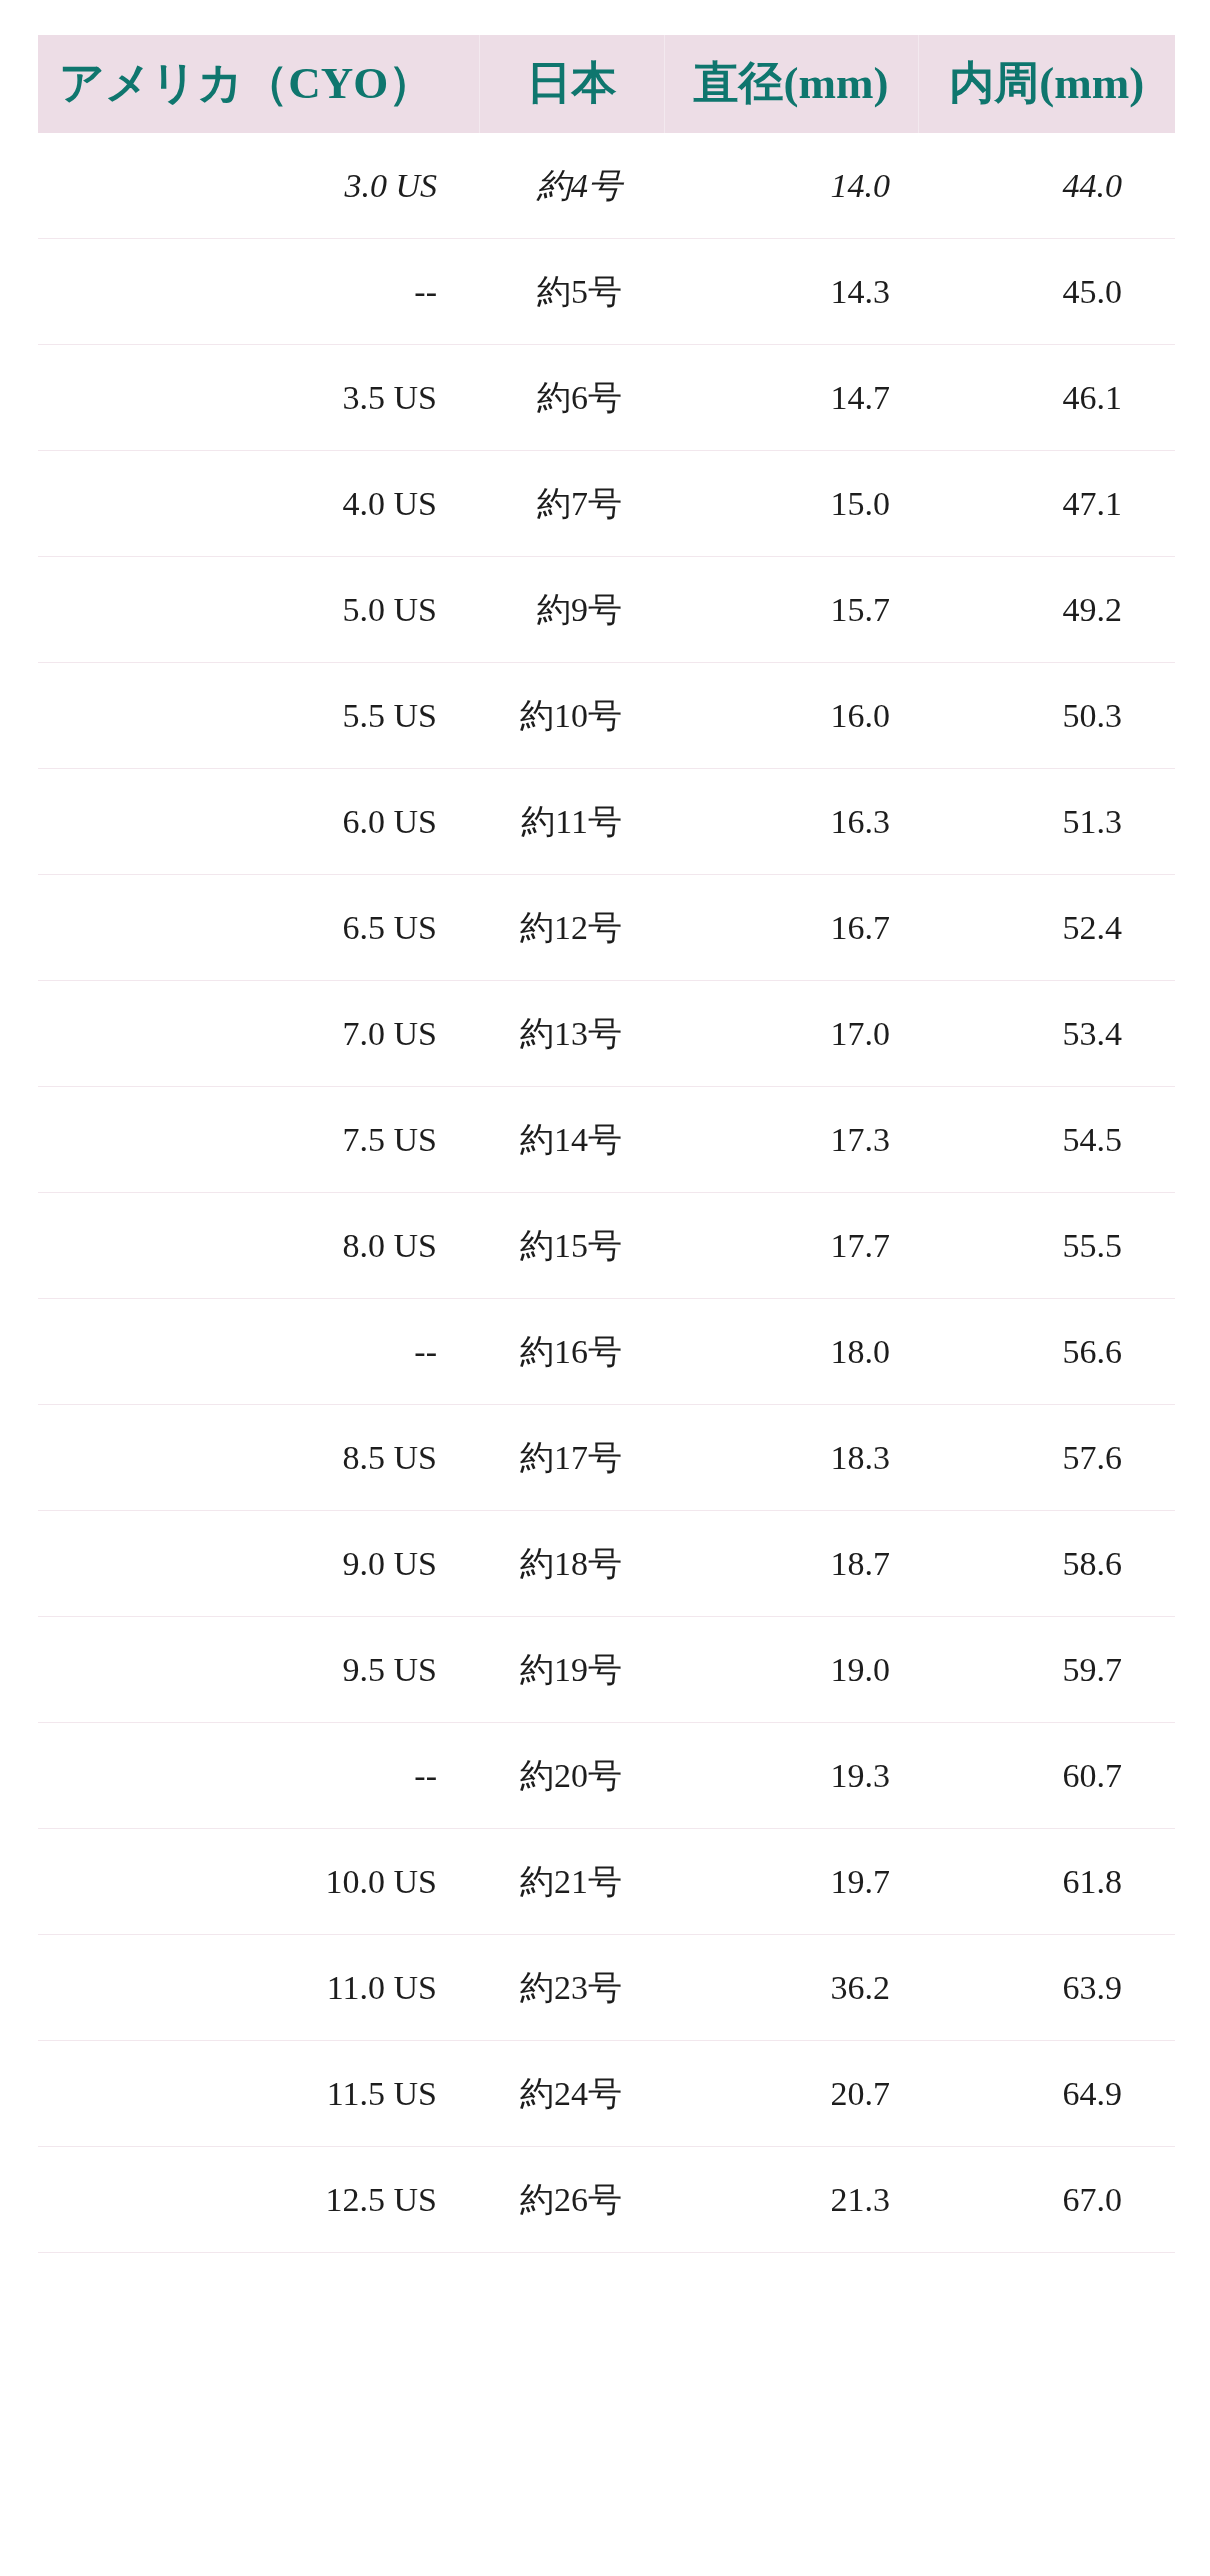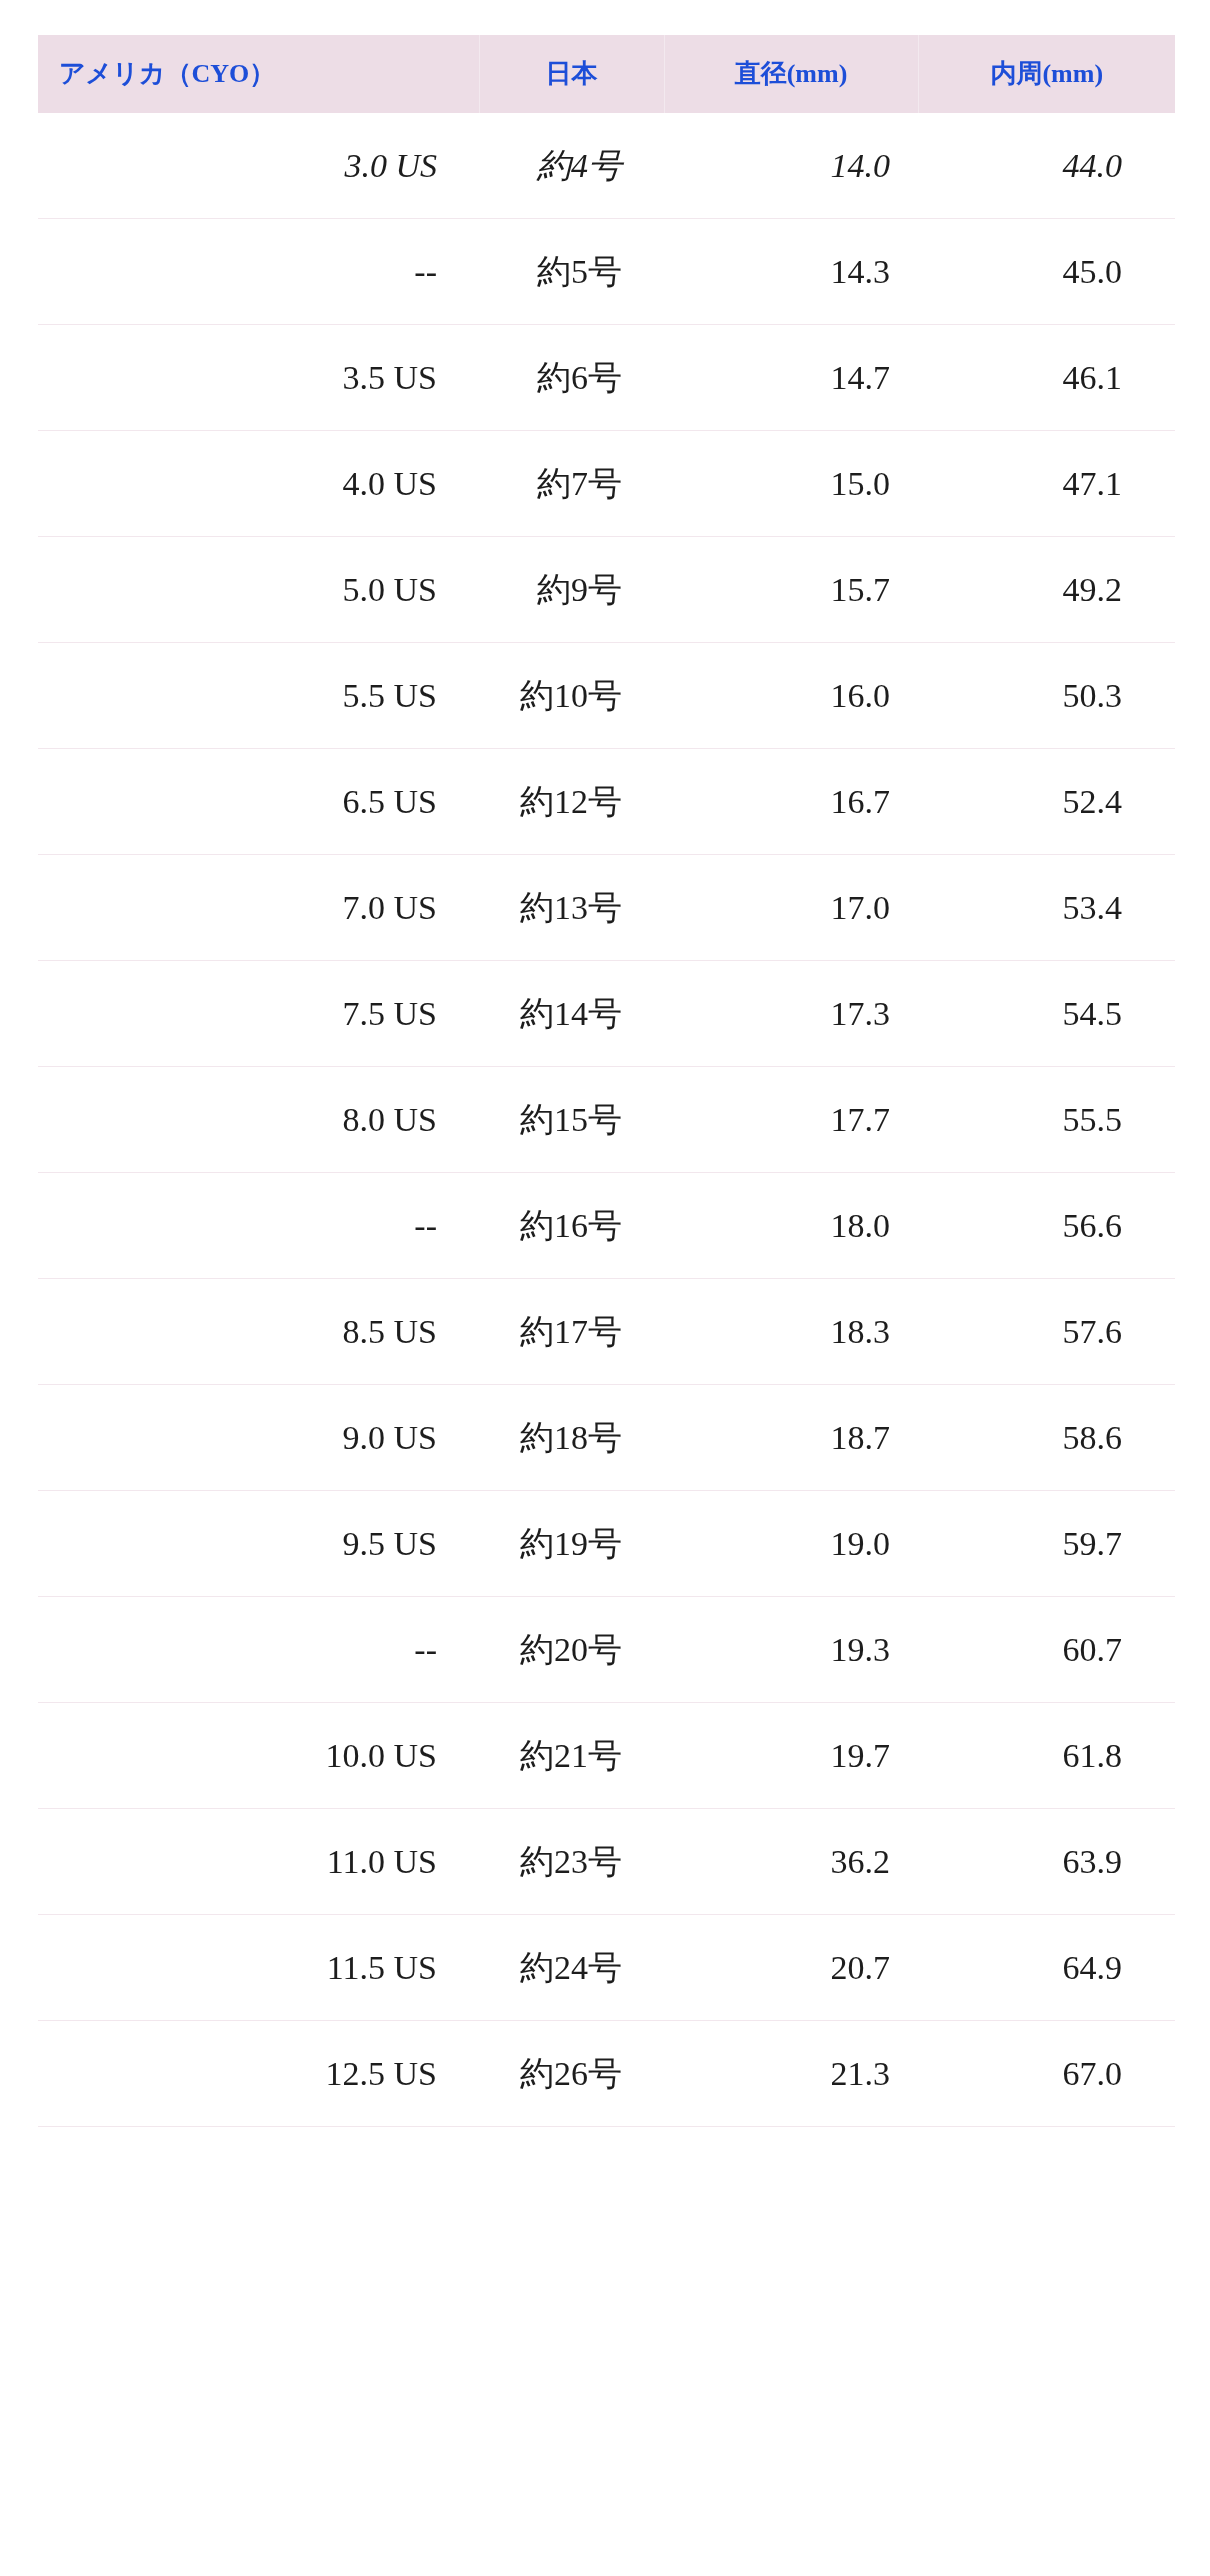--- a/index.html
+++ b/index.html
@@ -32,23 +32,23 @@
   }
 
   
   .size-table thead tr {
     background: #eddde6;
   }
   .size-table thead th {
     background: #eddde6;
     font-family: "Liberation Serif", "DejaVu Serif", serif;
     font-weight: bold;
-    font-size: 26px;
+    font-size: 45px;
     line-height: 1.05;
-    color: #1d4ed8;
+    color: #0f766e;
     padding: 24.6px 13.2px 26.5px 13.2px;
     border: 0;
     white-space: nowrap;
     vertical-align: middle;
   }
   .size-table thead th.col-us {
     text-align: left;
     padding-left: 21px;
     border-right: 1.9px solid #f3e9ef;
   }
@@ -153,20 +153,26 @@
           <td class="cell-dia">15.7</td>
           <td class="cell-circ">49.2</td>
         </tr>
         <tr>
           <td class="cell-us">5.5 US</td>
           <td class="cell-jp">約10号</td>
           <td class="cell-dia">16.0</td>
           <td class="cell-circ">50.3</td>
         </tr>
         <tr>
+          <td class="cell-us">6.0 US</td>
+          <td class="cell-jp">約11号</td>
+          <td class="cell-dia">16.3</td>
+          <td class="cell-circ">51.3</td>
+        </tr>
+        <tr>
           <td class="cell-us">6.5 US</td>
           <td class="cell-jp">約12号</td>
           <td class="cell-dia">16.7</td>
           <td class="cell-circ">52.4</td>
         </tr>
         <tr>
           <td class="cell-us">7.0 US</td>
           <td class="cell-jp">約13号</td>
           <td class="cell-dia">17.0</td>
           <td class="cell-circ">53.4</td>

